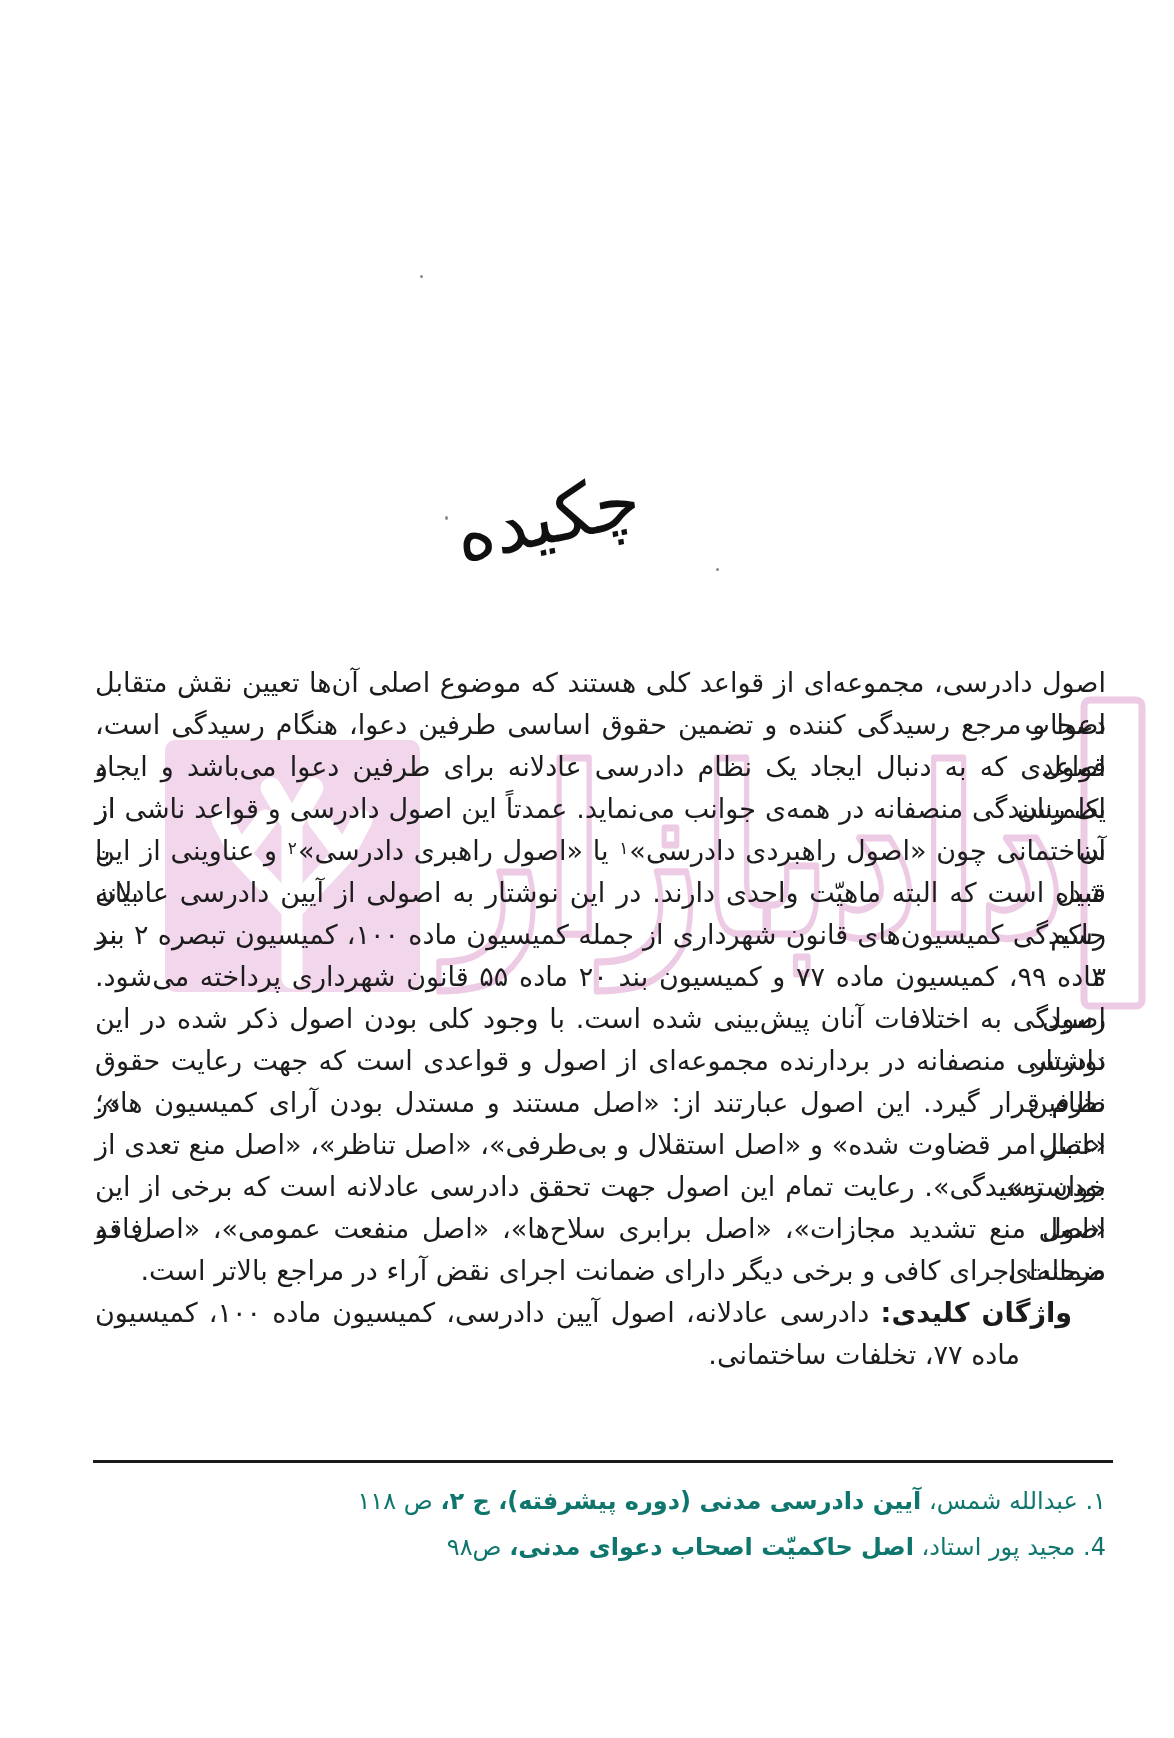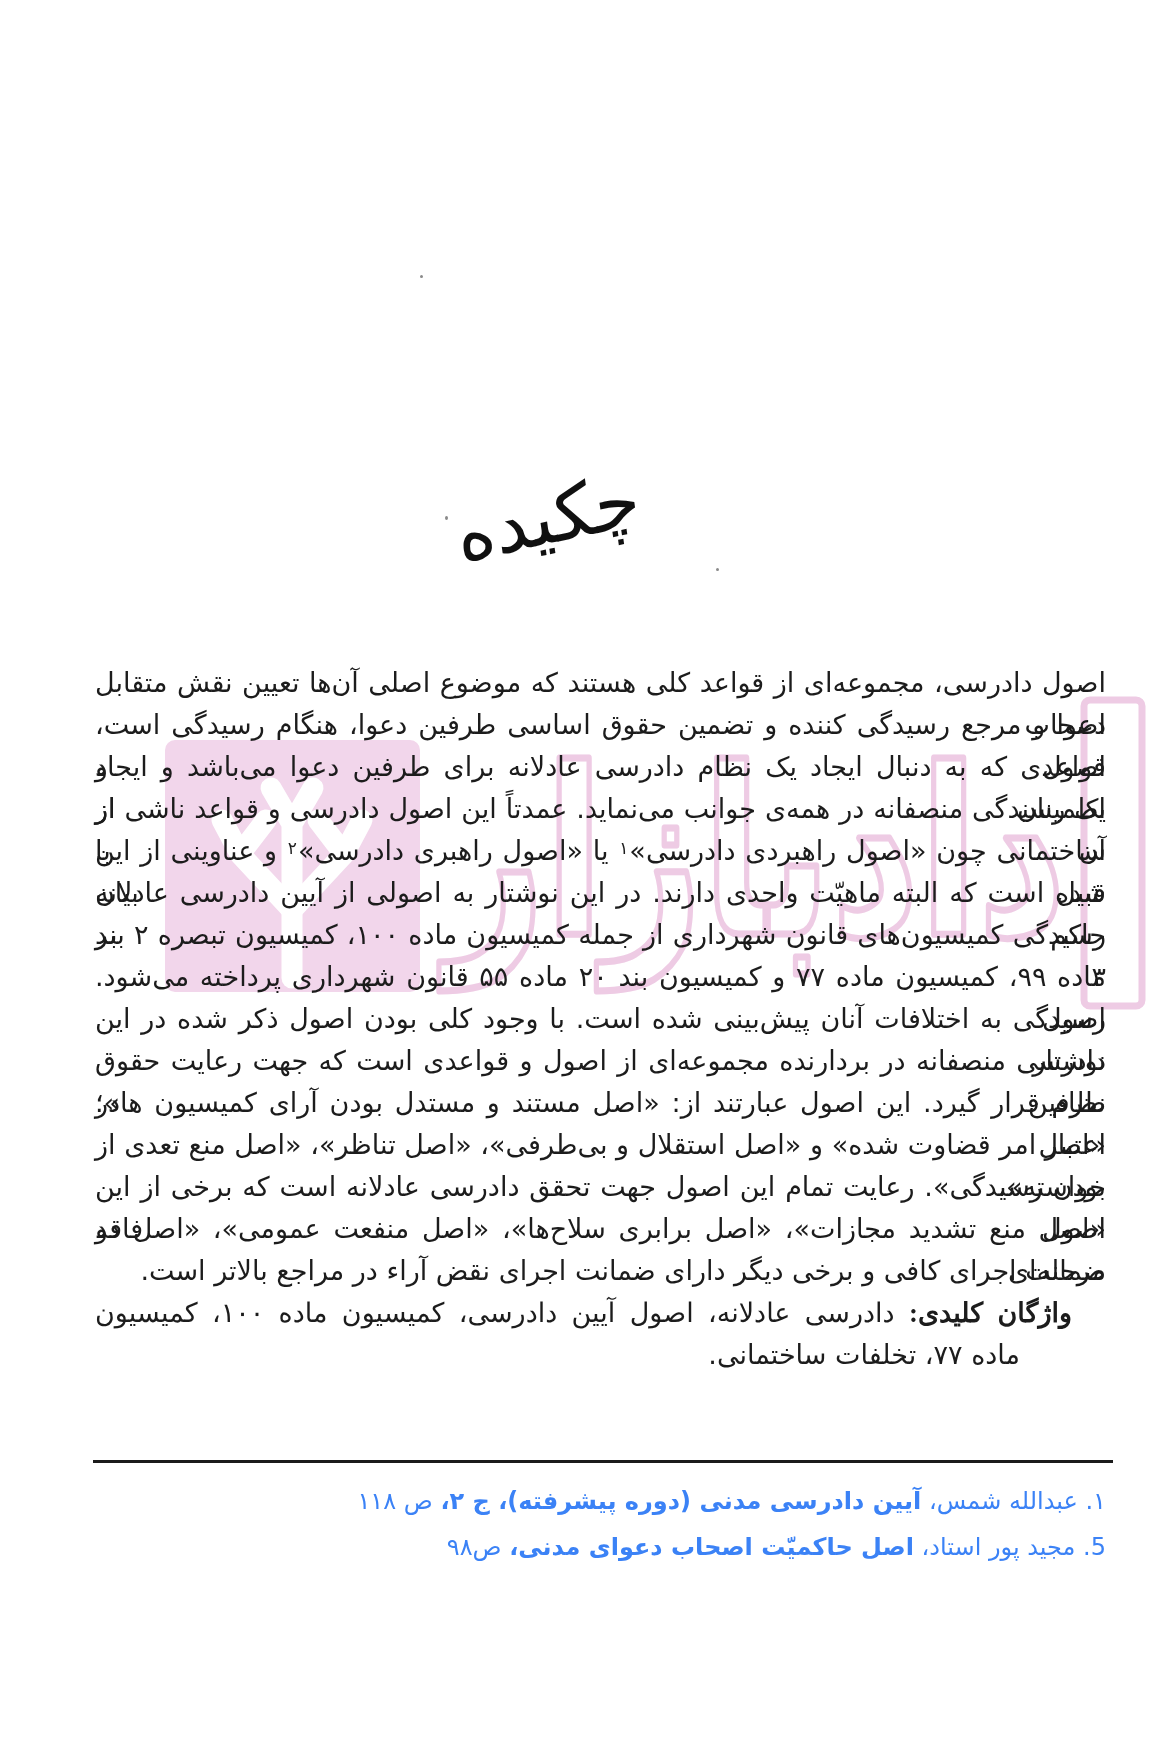--- a/index.html
+++ b/index.html
@@ -32,37 +32,37 @@
   }
   .tline{
     height:42px;line-height:42px;font-size:27px;
     white-space:nowrap;
     text-align:justify;text-align-last:justify;
     -moz-text-align-last:justify;
     white-space:normal;
     overflow:visible;
   }
   .tline.last{text-align:left;text-align-last:right;}
-  .tline.kw1{padding-right:34px;font-family:Liberation Serif, serif;}
+  .tline.kw1{padding-right:34px;}
   .tline.kw2{text-align-last:right;padding-right:86px;}
   .bold{font-weight:bold;}
   sup.fnm{
     font-size:17px;line-height:0;vertical-align:6px;
     margin:0 1px;
   }
   
   .fn-rule{
     position:absolute;left:93px;top:1460px;width:1020px;height:3px;
     background:#1b1b1b;z-index:2;
   }
   .footnotes{
     position:absolute;right:68px;top:1478px;width:1040px;
     direction:rtl;text-align:right;z-index:2;
   }
-  .fn-line{height:46px;line-height:46px;font-size:24px;color:#3b82f6;}
+  .fn-line{height:46px;line-height:46px;font-size:24px;color:#0f766e;}
   
   .speck{position:absolute;border-radius:50%;background:#8a8a8a;z-index:3;}
   .speck.s1{left:420px;top:275px;width:3px;height:3px;}
   .speck.s2{left:445px;top:516px;width:3px;height:4px;}
   .speck.s3{left:716px;top:568px;width:3px;height:3px;}
 </style>
 </head>
 <body>
 
 <div class="page">
@@ -113,17 +113,17 @@
     <div class="tline kw2">ماده ۷۷، تخلفات ساختمانی.</div>
   </div>
 
   <div class="fn-rule"></div>
 
   <div class="footnotes">
     <div class="fn-line">
       <span>۱. عبدالله شمس، </span><span class="bold">آیین دادرسی مدنی (دوره پیشرفته)، ج ۲،</span><span> ص ۱۱۸</span>
     </div>
     <div class="fn-line">
-      <span>5. مجید پور استاد، </span><span class="bold">اصل حاکمیّت اصحاب دعوای مدنی،</span><span> ص۹۸</span>
+      <span>4. مجید پور استاد، </span><span class="bold">اصل حاکمیّت اصحاب دعوای مدنی،</span><span> ص۹۸</span>
     </div>
   </div>
 
 </div>
 
 </body></html>

